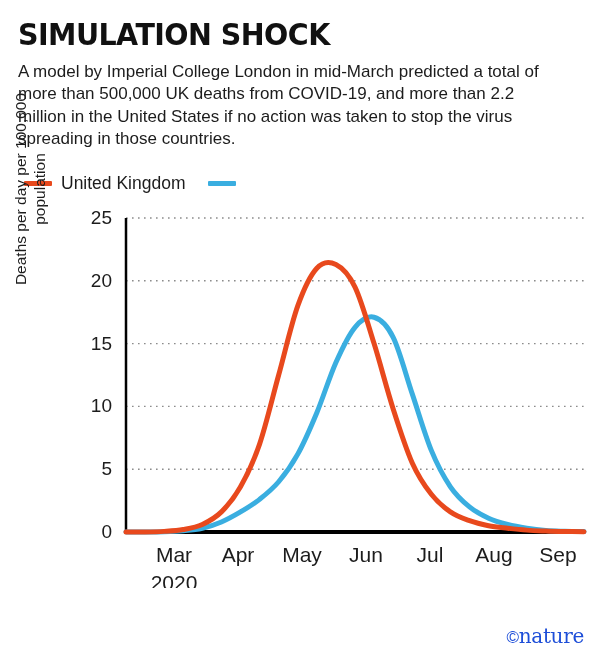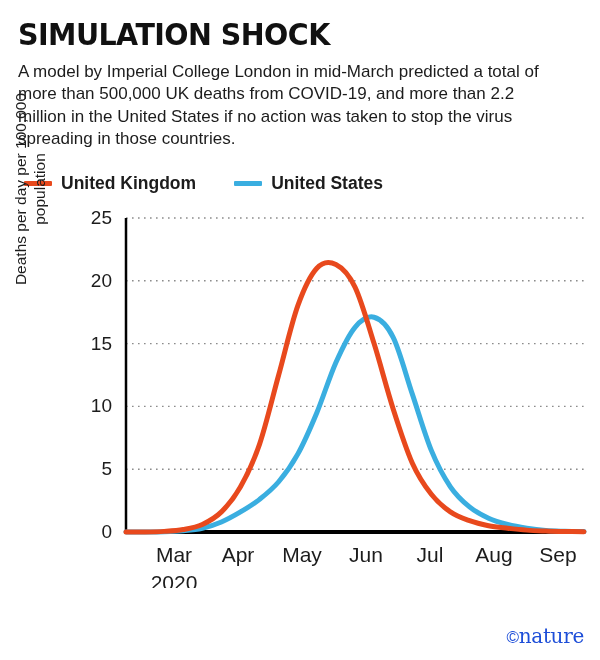--- a/index.html
+++ b/index.html
@@ -35,24 +35,23 @@
   .standfirst {
     font-size: 17px;
     line-height: 1.33;
     margin: 0;
     color: #1c1c1c;
     max-width: 540px;
   }
   .legend {
     display: flex;
     align-items: center;
-    gap: 38px;
+    gap: 22px;
     margin-top: 22px;
     margin-left: 6px;
-    font-weight: bold;
   }
   .legend-item {
     display: flex;
     align-items: center;
     gap: 9px;
     font-size: 17.5px;
     color: #1c1c1c;
   }
   .legend-swatch {
     width: 28px;
@@ -108,21 +107,20 @@
 
   <p class="standfirst">A model by Imperial College London in mid-March predicted a total of more than 500,000 UK deaths from COVID-19, and more than 2.2 million in the United States if no action was taken to stop the virus spreading in those countries.</p>
 
   <div class="legend">
     <div class="legend-item">
       <span class="legend-swatch" style="background:#e8491d"></span>
       <span>United Kingdom</span>
     </div>
     <div class="legend-item">
       <span class="legend-swatch" style="background:#3aaee0"></span>
-      <span>United States</span>
     </div>
   </div>
 
   <div class="chart-wrap">
     <div class="ylabel">
       <span>Deaths per day per 100,000 population</span>
     </div>
     <svg class="chart-svg" width="572" height="380" viewBox="0 0 572 380">
       <g id="gridlines">
           <line x1="108" x2="566" y1="261.2" y2="261.2" stroke="#8c8c8c" stroke-width="1.4" stroke-dasharray="1.6 4.4"></line>

